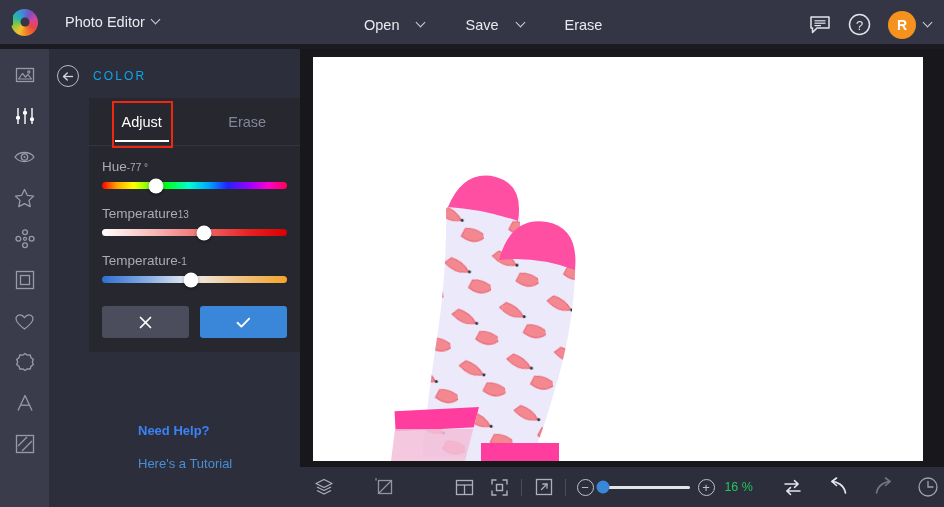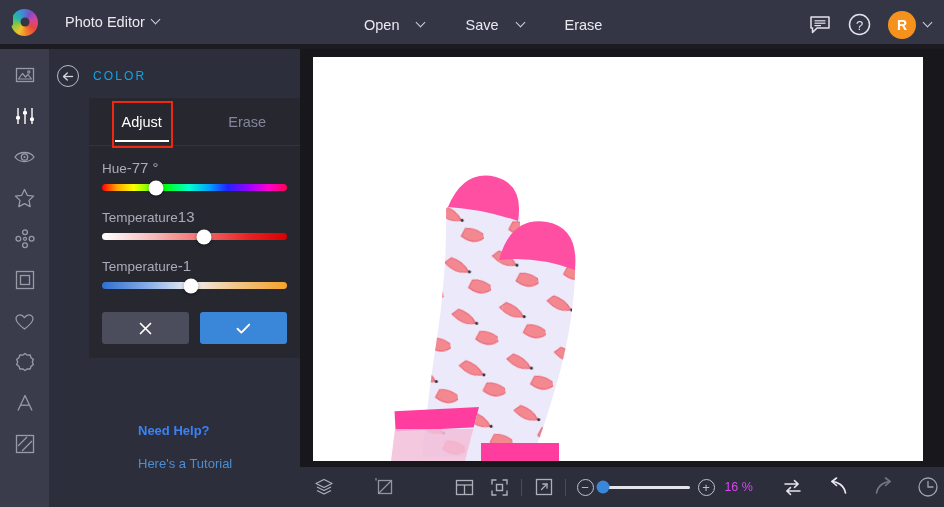--- a/index.html
+++ b/index.html
@@ -105,21 +105,21 @@
     content: ""; position: absolute; bottom: 3px; left: 50%; transform: translateX(-50%);
     width: 54px; height: 1.6px; background: #ffffff;
   }
   .card-divider { height: 1px; background: #33343f; margin: 0 0 0 0; }
   .slider-block { padding: 13px 13px 0 13px; }
   .slider-row {
     display: flex; justify-content: flex-start; align-items: baseline;
     margin-bottom: 8px;
   }
   .slider-label { color: #a9abb9; font-size: 13.5px; }
-  .slider-value { color: #a9abb9; font-size: 15px; }
+  .slider-value { color: #a9abb9; font-size: 10px; }
   .track {
     position: relative; height: 7px; border-radius: 4px; margin-bottom: 17px;
     cursor: pointer;
   }
   .track.hue {
     background: linear-gradient(to right,
       #ff0000 0%, #ffa500 8%, #ffff00 17%, #00ff00 33%, #00ffd0 47%,
       #00a2ff 58%, #2222ff 68%, #a000ff 80%, #ff00d0 90%, #ff0055 100%);
   }
   .track.sat {
@@ -172,21 +172,21 @@
   .bb-icon.bright { opacity: 1; }
   .bb-sep { width: 1px; height: 17px; background: #4a4c5c; margin: 0 5px; }
   .zoom-track {
     width: 88px; height: 3px; background: #e3e4ea; border-radius: 2px;
     position: relative; margin: 0 8px; cursor: pointer;
   }
   .zoom-knob {
     position: absolute; top: 50%; left: 0; transform: translate(-50%,-50%);
     width: 13px; height: 13px; border-radius: 50%; background: #3a86d8;
   }
-  .zoom-pct { color: #d946ef; font-size: 12.5px; margin: 0 7px; min-width: 34px; text-align: center; }
+  .zoom-pct { color: #22c55e; font-size: 12.5px; margin: 0 7px; min-width: 34px; text-align: center; }
   .round-btn {
     width: 17px; height: 17px; border-radius: 50%; border: 1.3px solid #bfc1cc;
     display: flex; align-items: center; justify-content: center; cursor: pointer;
     color: #bfc1cc; font-size: 13px; line-height: 1;
   }
 </style>
 </head>
 <body>
 
 <div id="app">

